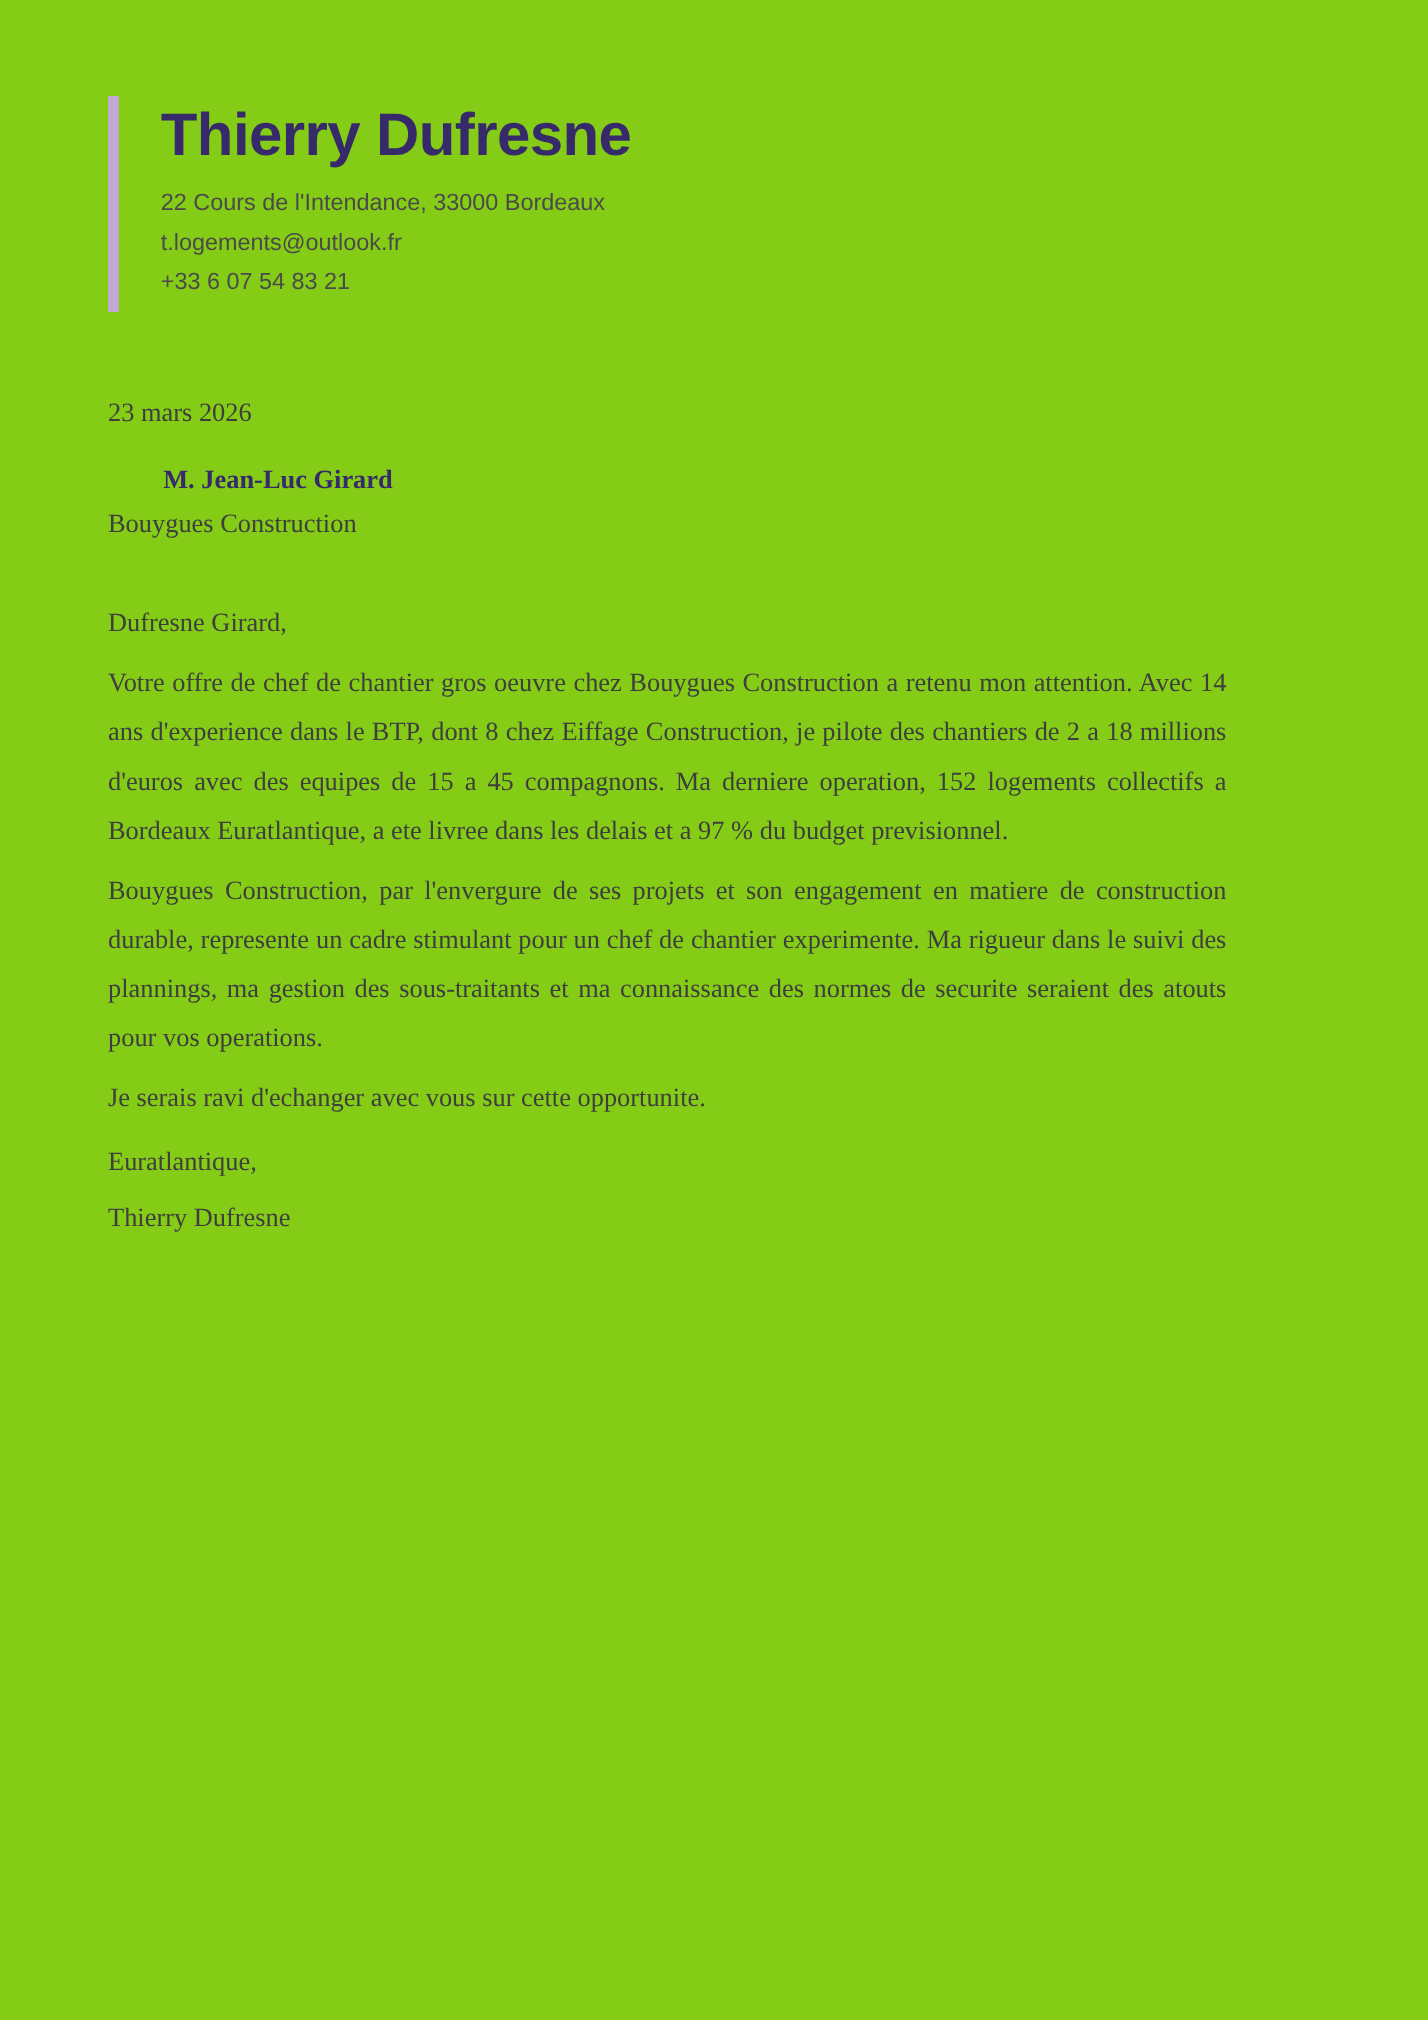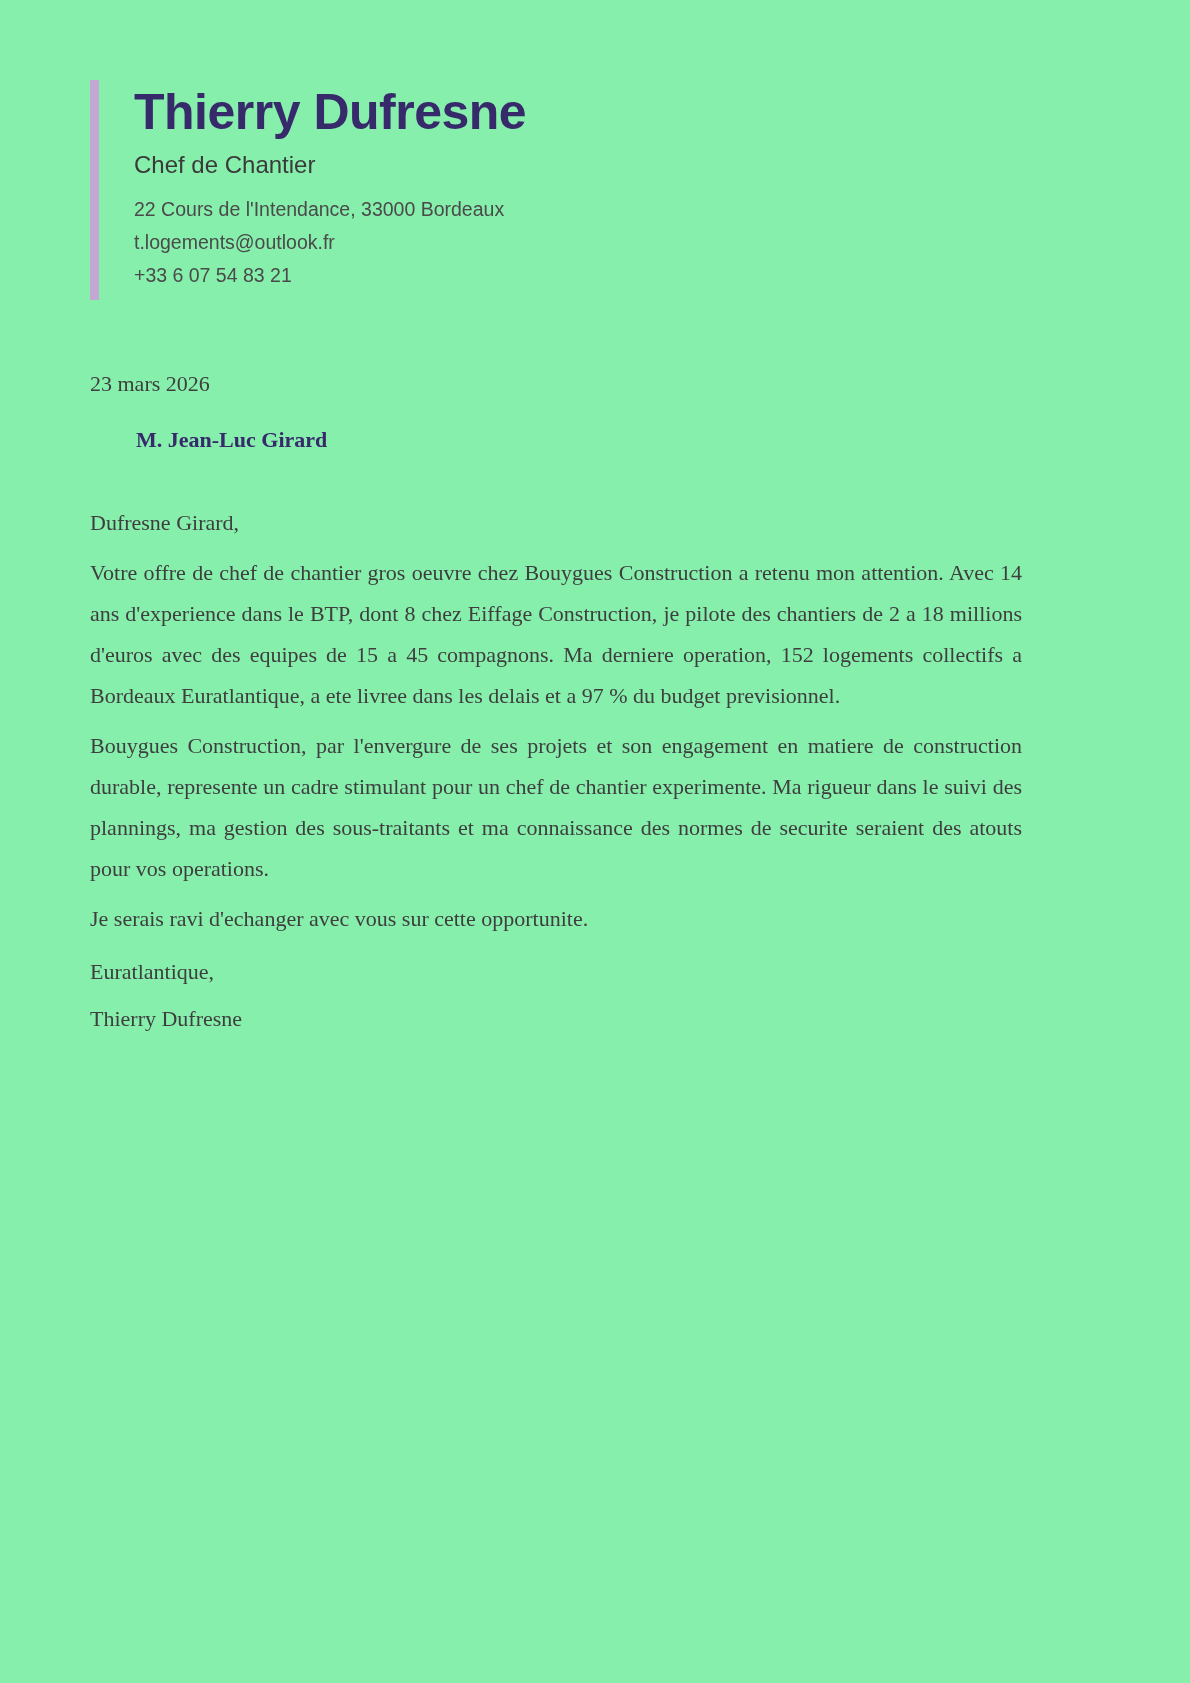--- a/index.html
+++ b/index.html
@@ -5,21 +5,21 @@
 <style>
   html, body {
     margin: 0;
     padding: 0;
     background: #ffffff;
   }
   .page {
     position: relative;
     width: 1190px;
     height: 1683px;
-    background: #86efac;
+    background: #84cc16;
     font-family: "Liberation Sans", sans-serif;
     color: #3e3e3e;
     overflow: hidden;
     box-sizing: border-box;
   }
 
   
   .header {
     margin: 80px 0 0 90px;
     border-left: 9px solid #c4a8d4;
@@ -89,33 +89,33 @@
     line-height: 41px;
   }
 </style>
 </head>
 <body>
 
 <div class="page">
 
   <div class="header" style="border-left-color: rgb(196, 168, 212);">
     <div class="name" style="color: rgb(55, 42, 107);">Thierry Dufresne</div>
-    <div class="job-title">Chef de Chantier</div>
     <div class="contact">
       <div>22 Cours de l'Intendance, 33000 Bordeaux</div>
       <div>t.logements@outlook.fr</div>
       <div>+33 6 07 54 83 21</div>
     </div>
   </div>
 
   <div class="letter">
     <div class="date">23 mars 2026</div>
 
     <div class="recipient">
       <div class="recipient-name" style="color: rgb(55, 42, 107);">M. Jean-Luc Girard</div>
+      <div class="recipient-company">Bouygues Construction</div>
     </div>
 
     <p class="salutation">Dufresne Girard,</p>
 
     <p class="body-paragraph">Votre offre de chef de chantier gros oeuvre chez Bouygues Construction a retenu mon attention. Avec 14 ans d'experience dans le BTP, dont 8 chez Eiffage Construction, je pilote des chantiers de 2 a 18 millions d'euros avec des equipes de 15 a 45 compagnons. Ma derniere operation, 152 logements collectifs a Bordeaux Euratlantique, a ete livree dans les delais et a 97 % du budget previsionnel.</p>
 
     <p class="body-paragraph">Bouygues Construction, par l'envergure de ses projets et son engagement en matiere de construction durable, represente un cadre stimulant pour un chef de chantier experimente. Ma rigueur dans le suivi des plannings, ma gestion des sous-traitants et ma connaissance des normes de securite seraient des atouts pour vos operations.</p>
 
     <p class="body-paragraph no-justify">Je serais ravi d'echanger avec vous sur cette opportunite.</p>
 

